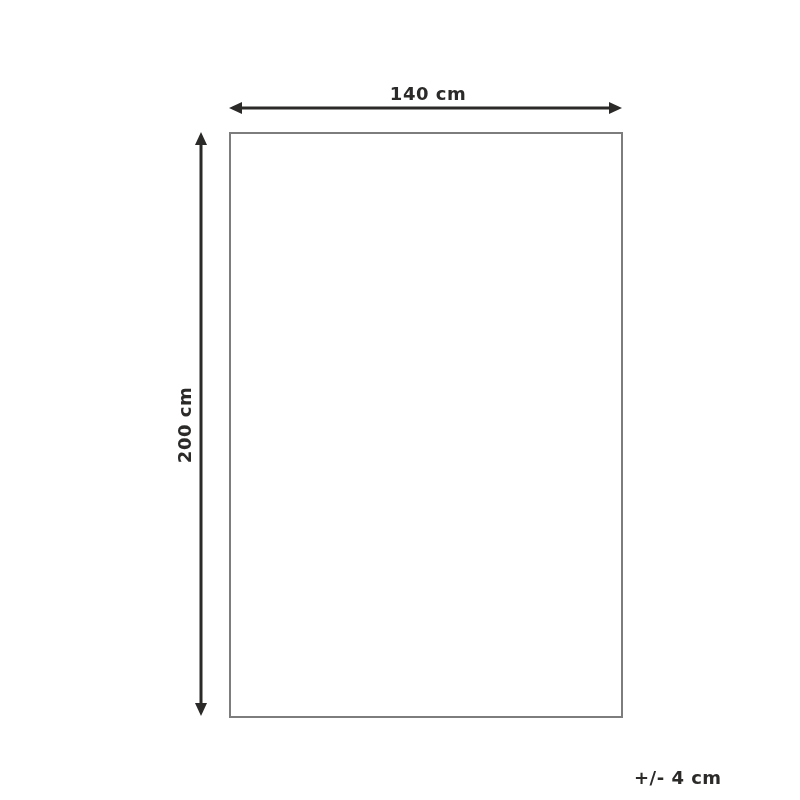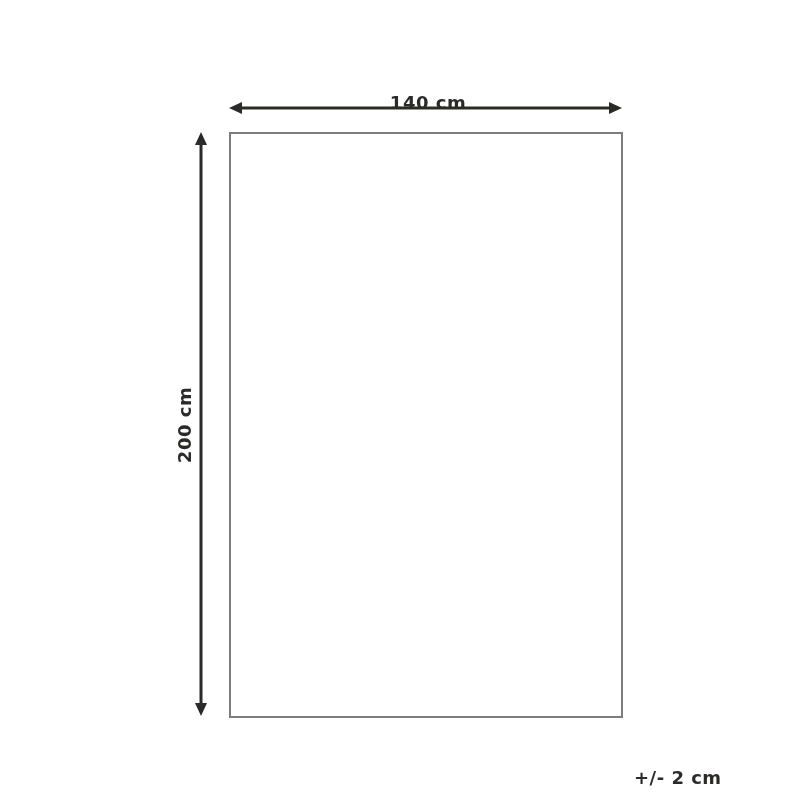--- a/index.html
+++ b/index.html
@@ -35,21 +35,21 @@
     position: absolute;
     font-weight: bold;
     font-size: 18px;
     line-height: 1;
     color: var(--color-text);
     white-space: nowrap;
     letter-spacing: 0.5px;
   }
   .width-label {
     left: 428px;
-    top: 94px;
+    top: 85px;
     transform: translateX(-50%);
   }
   .height-label {
     left: 185px;
     top: 425px;
     transform: translate(-50%, -50%) rotate(-90deg);
   }
   .tolerance-label {
     left: 634px;
     top: 769px;
@@ -91,15 +91,15 @@
   <svg class="arrow arrow-v" width="14" height="584" viewBox="0 0 14 584" aria-hidden="true">
     <polygon points="7,0 1,13 13,13"></polygon>
     <line x1="7" y1="11" x2="7" y2="573"></line>
     <polygon points="7,584 1,571 13,571"></polygon>
   </svg>
 
   <div class="dim-label width-label">140 cm</div>
 
   <div class="dim-label height-label">200 cm</div>
 
-  <div class="dim-label tolerance-label">+/- 2 cm</div>
+  <div class="dim-label tolerance-label">+/- 4 cm</div>
 
 </div>
 
 </body></html>

